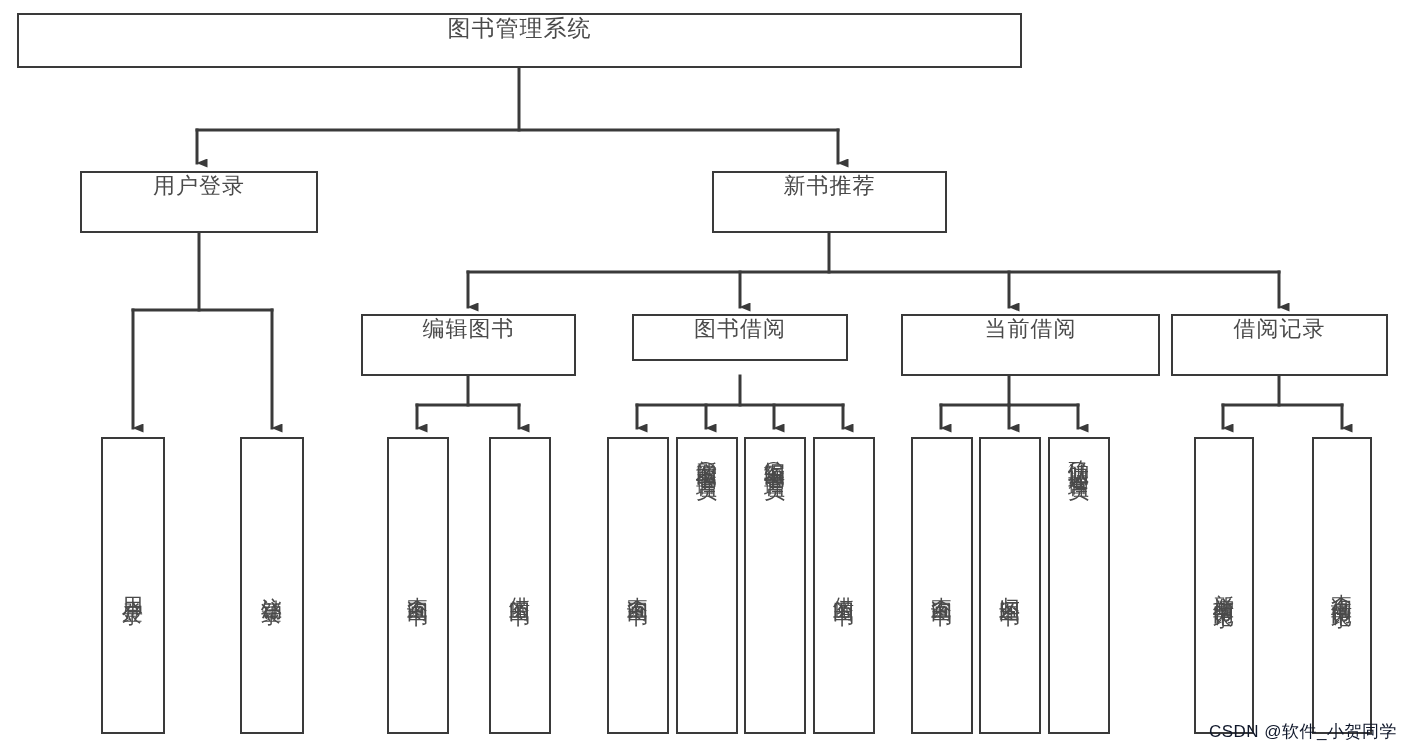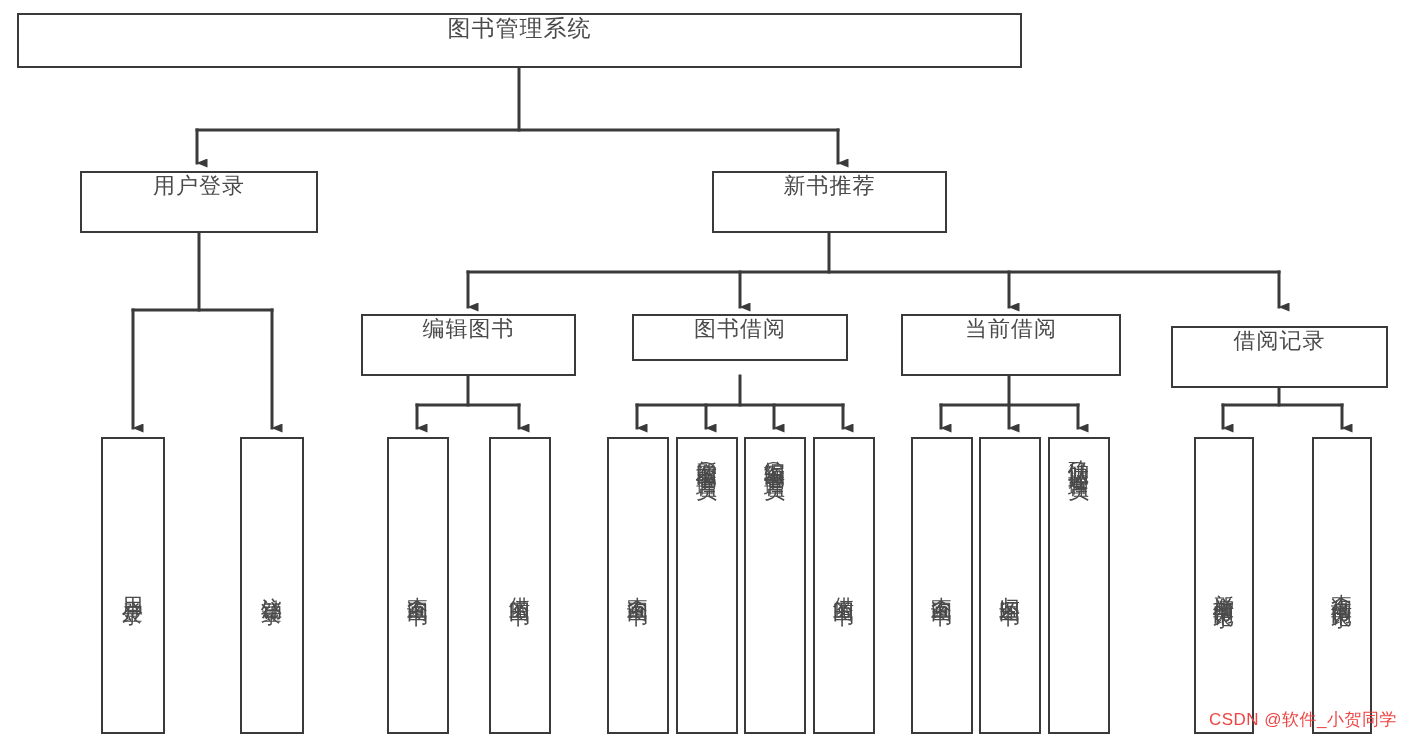--- a/index.html
+++ b/index.html
@@ -42,23 +42,23 @@
   .node.leaf{
     align-items:flex-start;
     justify-content:center;
     padding-top:4px;
   }
   .node.leaf.mid{align-items:center;padding-top:0;}
   .node.root .label{font-size:23px;}
   #watermark{
     position:absolute;
     right:8px;
-    bottom:16px;
+    bottom:4px;
     font-size:17px;
-    color:#ef4444;
+    color:#0f172a;
     white-space:nowrap;
     letter-spacing:0.5px;
   }
 </style>
 </head>
 <body>
 
 <div id="diagram">
 
   <svg class="connectors" viewBox="0 0 1405 747" xmlns="http://www.w3.org/2000/svg">
@@ -123,24 +123,24 @@
   <div class="node" style="left:712px;top:171px;width:235px;height:62px;">
     <span class="label">新书推荐</span>
   </div>
 
   <div class="node" style="left:361px;top:314px;width:215px;height:62px;">
     <span class="label">编辑图书</span>
   </div>
   <div class="node" style="left:632px;top:314px;width:216px;height:47px;">
     <span class="label">图书借阅</span>
   </div>
-  <div class="node" style="left:901px;top:314px;width:220px;height:62px;">
+  <div class="node" style="left:901px;top:314px;width:259px;height:62px;">
     <span class="label">当前借阅</span>
   </div>
-  <div class="node" style="left:1171px;top:314px;width:217px;height:62px;margin-top:12px;">
+  <div class="node" style="left:1171px;top:314px;width:217px;height:62px;">
     <span class="label">借阅记录</span>
   </div>
 
   <div class="node leaf mid" style="left:101px;top:437px;width:64px;height:297px;">
     <span class="label">用户登录</span>
   </div>
   <div class="node leaf mid" style="left:240px;top:437px;width:64px;height:297px;">
     <span class="label">注销登录</span>
   </div>
 

